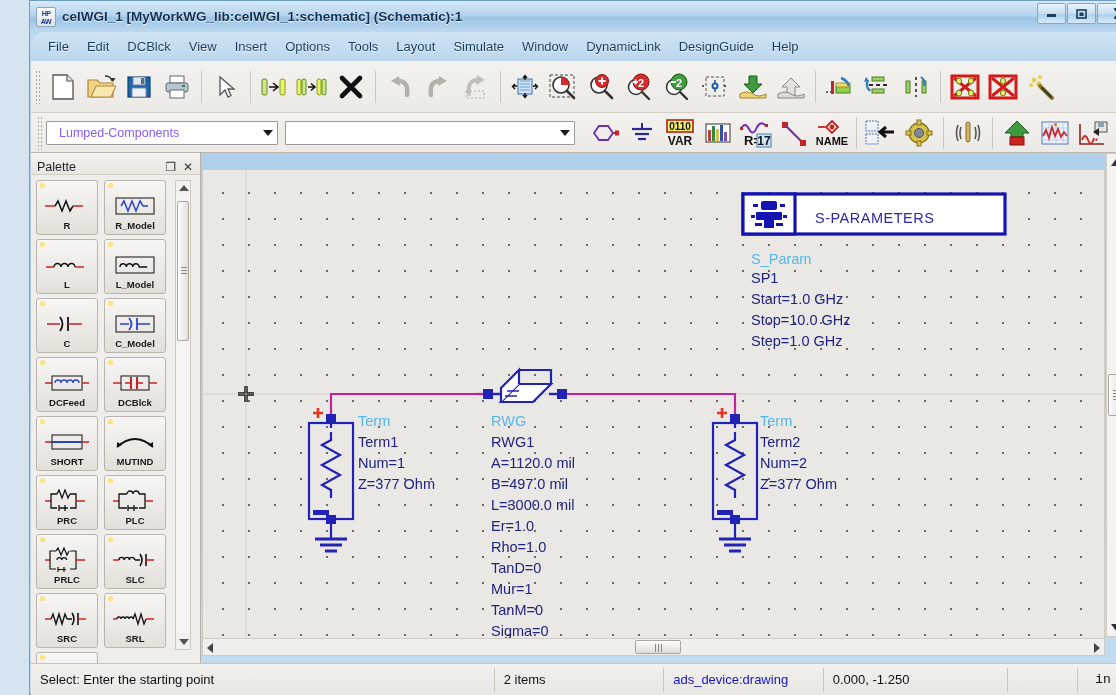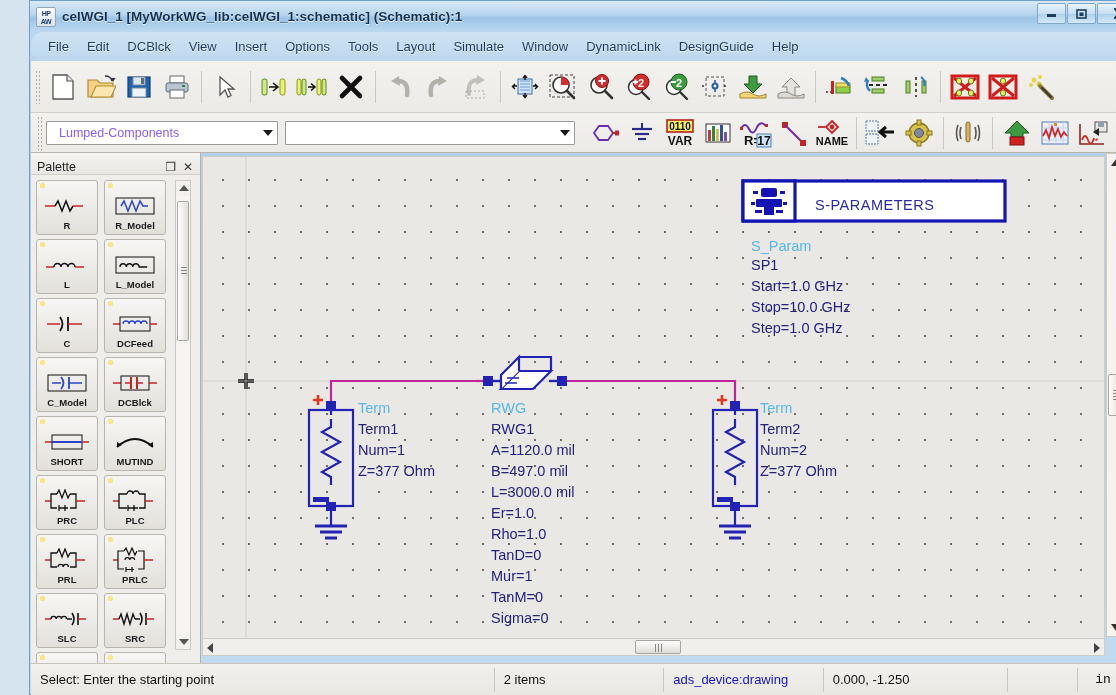--- a/index.html
+++ b/index.html
@@ -147,21 +147,21 @@
     width:6px; height:8px;
     background-image: linear-gradient(#8b8780 1px, transparent 1px);
     background-size: 6px 3px;
   }
   .sbarrow { position:absolute; left:2px; width:0;height:0; }
   .sbarrow.up { top:4px; border-left:5px solid transparent;border-right:5px solid transparent;border-bottom:6px solid #555; left:3px;}
   .sbarrow.down { bottom:4px; border-left:5px solid transparent;border-right:5px solid transparent;border-top:6px solid #555; left:3px;}
 
   
   #canvas-wrap {
-    position: absolute; left: 172px; top: 155px; width: 903px; height: 484px;
+    position: absolute; left: 172px; top: 168px; width: 903px; height: 484px;
     background: #eae8e5;
     background-image: radial-gradient(circle, #6e6b66 0.9px, transparent 1.1px);
     background-size: 26px 26px;
     background-position: 7px 10px;
     overflow: hidden;
     border: 1px solid #cfccc5;
   }
   #canvas-svg { position:absolute; left:0; top:0; }
 
   
@@ -691,42 +691,42 @@
                 <path d="M25 3 v14" stroke="#111" stroke-width="1.8"></path>
                 <path d="M25 10 h14" stroke="#c42424" stroke-width="1.6"></path>
               </svg>
           </span>
           <span class="plabel">C</span>
         </div>
 
         <div class="pcell">
           <span class="corner"></span>
           <span class="glyph">
-            <svg width="48" height="20" viewBox="0 0 48 20">
-                <path d="M2 10 h7" stroke="#c42424" stroke-width="1.6"></path>
-                <rect x="9" y="3" width="30" height="14" fill="none" stroke="#111"></rect>
-                <path d="M12 10 a3 3 0 0 1 6 0 a3 3 0 0 1 6 0 a3 3 0 0 1 6 0 a3 3 0 0 1 6 0" stroke="#2a43c8" stroke-width="1.3" fill="none"></path>
-                <path d="M39 10 h7" stroke="#c42424" stroke-width="1.6"></path>
-              </svg>
-          </span>
-          <span class="plabel">DCFeed</span>
-        </div>
-
-        <div class="pcell">
-          <span class="corner"></span>
-          <span class="glyph">
             <svg width="48" height="22" viewBox="0 0 48 22">
                 <rect x="5" y="3" width="38" height="16" fill="none" stroke="#111"></rect>
                 <path d="M9 11 h9" stroke="#2a43c8" stroke-width="1.5"></path>
                 <path d="M18 5 q5 6 0 12" stroke="#2a43c8" stroke-width="1.8" fill="none"></path>
                 <path d="M26 5 v12" stroke="#2a43c8" stroke-width="1.8"></path>
                 <path d="M26 11 h13" stroke="#2a43c8" stroke-width="1.5"></path>
               </svg>
           </span>
           <span class="plabel">C_Model</span>
+        </div>
+
+        <div class="pcell">
+          <span class="corner"></span>
+          <span class="glyph">
+            <svg width="48" height="20" viewBox="0 0 48 20">
+                <path d="M2 10 h7" stroke="#c42424" stroke-width="1.6"></path>
+                <rect x="9" y="3" width="30" height="14" fill="none" stroke="#111"></rect>
+                <path d="M12 10 a3 3 0 0 1 6 0 a3 3 0 0 1 6 0 a3 3 0 0 1 6 0 a3 3 0 0 1 6 0" stroke="#2a43c8" stroke-width="1.3" fill="none"></path>
+                <path d="M39 10 h7" stroke="#c42424" stroke-width="1.6"></path>
+              </svg>
+          </span>
+          <span class="plabel">DCFeed</span>
         </div>
 
         <div class="pcell">
           <span class="corner"></span>
           <span class="glyph">
             <svg width="48" height="20" viewBox="0 0 48 20">
                 <path d="M2 10 h8" stroke="#c42424" stroke-width="1.6"></path>
                 <rect x="10" y="3" width="28" height="14" fill="none" stroke="#111"></rect>
                 <path d="M20 4 v12 M26 4 v12" stroke="#c42424" stroke-width="2"></path>
                 <path d="M14 10 h6 M26 10 h6" stroke="#c42424" stroke-width="1.4"></path>
@@ -784,34 +784,20 @@
                 <path d="M8 12 v-7 h8 M8 12 v7 h8" stroke="#111" stroke-width="1.3" fill="none"></path>
                 <path d="M16 5 a3 3 0 0 1 6 0 a3 3 0 0 1 6 0" stroke="#111" stroke-width="1.3" fill="none"></path>
                 <path d="M17 16 v6 M17 19 h10 M23 16 v6" stroke="#111" stroke-width="1.3"></path>
                 <path d="M28 5 h6 v14 h-6" stroke="#111" stroke-width="1.3" fill="none"></path>
                 <path d="M34 12 h8" stroke="#c42424" stroke-width="1.6"></path>
               </svg>
           </span>
           <span class="plabel">PLC</span>
         </div>
 
-        <div class="pcell">
-          <span class="corner"></span>
-          <span class="glyph">
-            <svg width="48" height="24" viewBox="0 0 48 24">
-                <path d="M2 12 h6" stroke="#c42424" stroke-width="1.6"></path>
-                <path d="M8 12 v-7 h6 M8 12 v7 h6" stroke="#111" stroke-width="1.3" fill="none"></path>
-                <path d="M14 5 l2 -4 l3 8 l3 -8 l3 8 l2 -4" stroke="#111" stroke-width="1.3" fill="none"></path>
-                <path d="M15 19 a2.6 2.6 0 0 1 5.2 0 a2.6 2.6 0 0 1 5.2 0" stroke="#111" stroke-width="1.3" fill="none"></path>
-                <path d="M27 5 h6 v14 h-6" stroke="#111" stroke-width="1.3" fill="none"></path>
-                <path d="M33 12 h9" stroke="#c42424" stroke-width="1.6"></path>
-              </svg>
-          </span>
-          <span class="plabel">PRL</span>
-        </div>
 
         <div class="pcell">
           <span class="corner"></span>
           <span class="glyph">
             <svg width="48" height="26" viewBox="0 0 48 26">
                 <path d="M2 13 h5" stroke="#c42424" stroke-width="1.6"></path>
                 <path d="M7 13 v-9 h6 M7 13 v9 h6" stroke="#111" stroke-width="1.2" fill="none"></path>
                 <path d="M13 4 l2 -3 l3 7 l3 -7 l3 7 l2 -4" stroke="#111" stroke-width="1.2" fill="none"></path>
                 <path d="M14 13 a2.4 2.4 0 0 1 4.8 0 a2.4 2.4 0 0 1 4.8 0" stroke="#111" stroke-width="1.2" fill="none"></path>
                 <path d="M15 20 v5 M15 22.5 h8 M21 20 v5" stroke="#111" stroke-width="1.2"></path>

